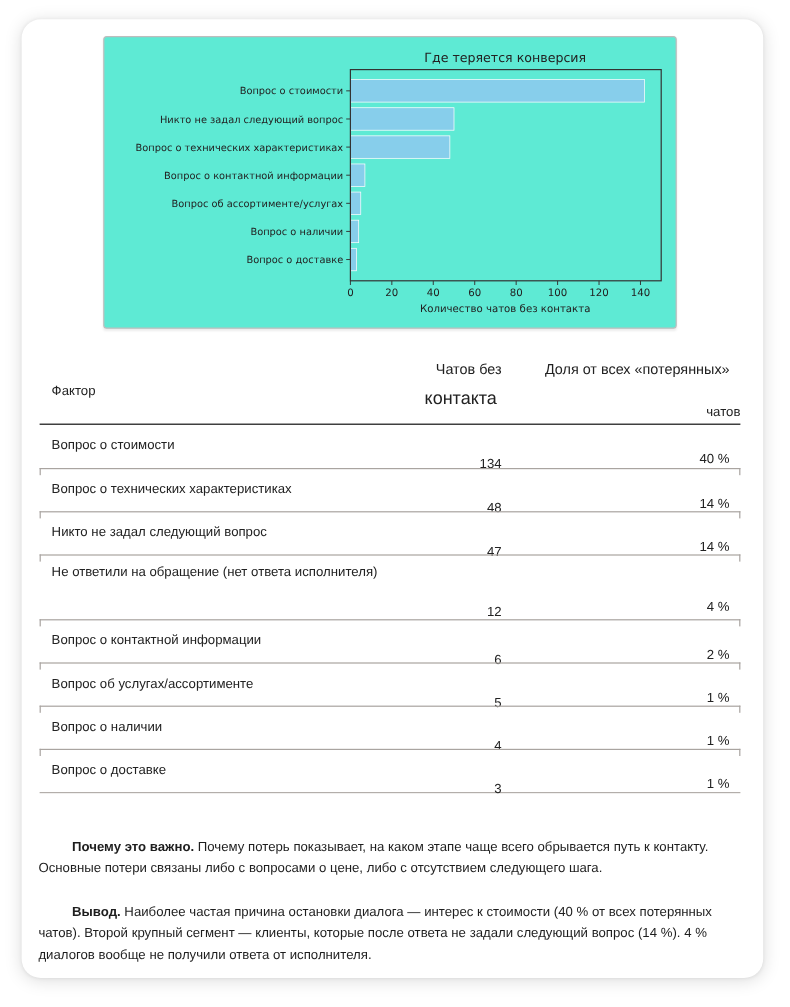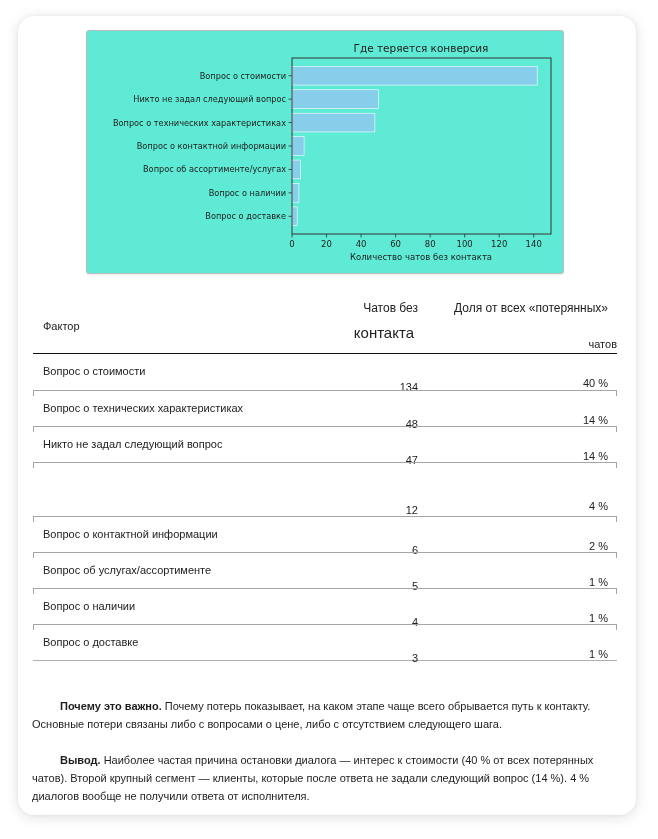--- a/index.html
+++ b/index.html
@@ -159,20 +159,21 @@
     <span class="c-factor">Вопрос о технических характеристиках</span>
     <span class="c-count">48</span>
     <span class="c-share">14 %</span>
   </div>
   <div class="trow">
     <span class="c-factor">Никто не задал следующий вопрос</span>
     <span class="c-count">47</span>
     <span class="c-share">14 %</span>
   </div>
   <div class="trow tall">
+    <span class="c-factor">Не ответили на обращение (нет ответа исполнителя)</span>
     <span class="c-count">12</span>
     <span class="c-share">4 %</span>
   </div>
   <div class="trow">
     <span class="c-factor">Вопрос о контактной информации</span>
     <span class="c-count">6</span>
     <span class="c-share">2 %</span>
   </div>
   <div class="trow">
     <span class="c-factor">Вопрос об услугах/ассортименте</span>

